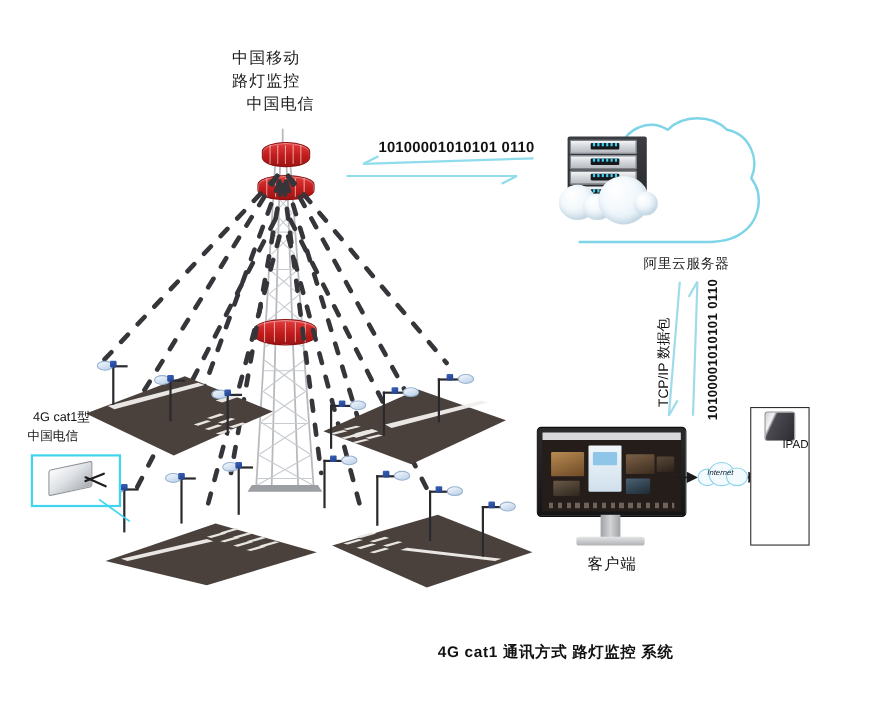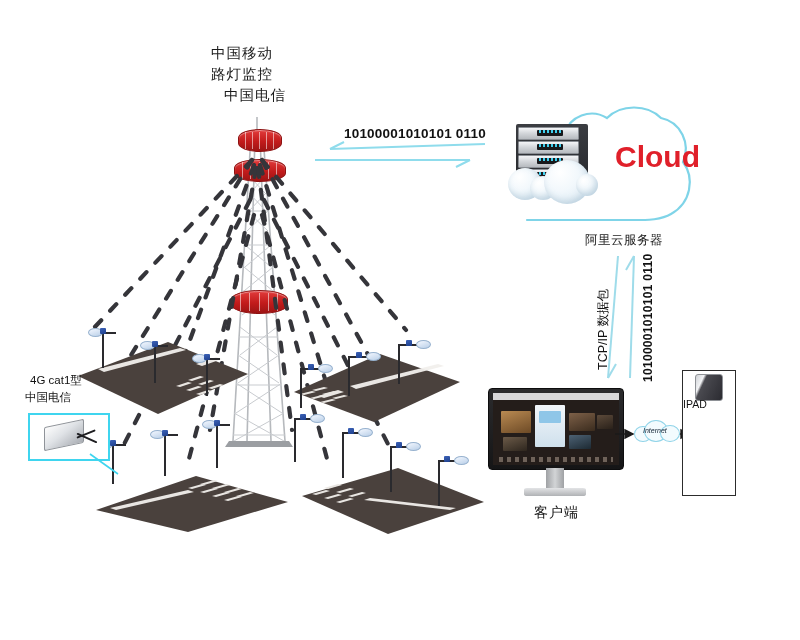--- a/index.html
+++ b/index.html
@@ -24,21 +24,21 @@
     color:#e0202a;font-size:30px;font-weight:bold;line-height:30px;
     white-space:nowrap;
   }
   .ali-label{font-size:12.5px;color:#1a1a1a;white-space:nowrap;letter-spacing:.5px;}
   .vert{
     transform-origin:0 0;white-space:nowrap;font-size:12.5px;color:#111;
   }
   .vert.bin{font-weight:bold;font-size:12px;letter-spacing:.3px;}
   .ctrl-label{font-size:11.5px;color:#111;line-height:16px;white-space:nowrap;}
   .client-label{font-size:14px;color:#111;letter-spacing:1px;white-space:nowrap;}
-  .dev-label{font-size:10.5px;color:#111;text-align:left;line-height:11px;}
+  .dev-label{font-size:10.5px;color:#111;text-align:right;line-height:11px;}
   .inet-label{font-size:7px;color:#123;font-style:italic;}
   .title{
     font-size:14px;color:#111;font-weight:bold;letter-spacing:.6px;white-space:nowrap;
   }
   .ring{
     position:absolute;border-radius:50%/38%;
     background:linear-gradient(180deg,#e23c3c 0%,#c21b1b 55%,#9d1414 100%);
     border:1px solid #8d1111;box-shadow:inset 0 1px 1px rgba(255,255,255,.45);
   }
   .ring .slat{position:absolute;top:2px;bottom:2px;width:1px;background:rgba(255,255,255,.55);}
@@ -224,21 +224,20 @@
 
   <div class="abs" style="left:495px;top:100px;width:235px;height:135px;">
     <svg width="235" height="135" viewBox="0 0 235 135">
       <path d="M32 120 L150 120 C150 120 166 120 176 114
                C196 103 200 78 188 62
                C196 44 186 22 166 18
                C152 4 126 4 112 18
                C96 8 74 16 70 34
                C52 36 44 52 48 66" fill="none" stroke="#7fd4e8" stroke-width="2.2" stroke-linecap="round"></path>
     </svg>
-    <div class="abs cloud-word" style="left:120px;top:42px;">Cloud</div>
   </div>
 
   <div class="abs" style="left:508px;top:124px;width:88px;height:86px;">
     <div class="server" style="left:8px;top:0;width:72px;height:68px;">
       <div class="srv-unit" style="top:3px;">
         <div class="srv-screen"></div>
         <div class="srv-led" style="left:20px;"></div>
           <div class="srv-led" style="left:24px;"></div>
         <div class="srv-led" style="left:28px;"></div>
           <div class="srv-led" style="left:32px;"></div>
@@ -470,14 +469,15 @@
   <div class="dev-panel" style="left:682px;top:370px;width:52px;height:124px;">
 
     <div class="abs" style="left:0;top:2px;width:52px;height:38px;">
       <div class="tablet" style="left:12px;top:1px;width:26px;height:25px;"></div>
       <div class="dev-label" style="position:absolute;left:0;top:26px;width:52px;">IPAD</div>
     </div>
 
 
   </div>
 
+  <div class="abs title" style="left:398px;top:584px;">4G cat1 通讯方式 路灯监控 系统</div>
 
 </div>
 
 </body></html>

